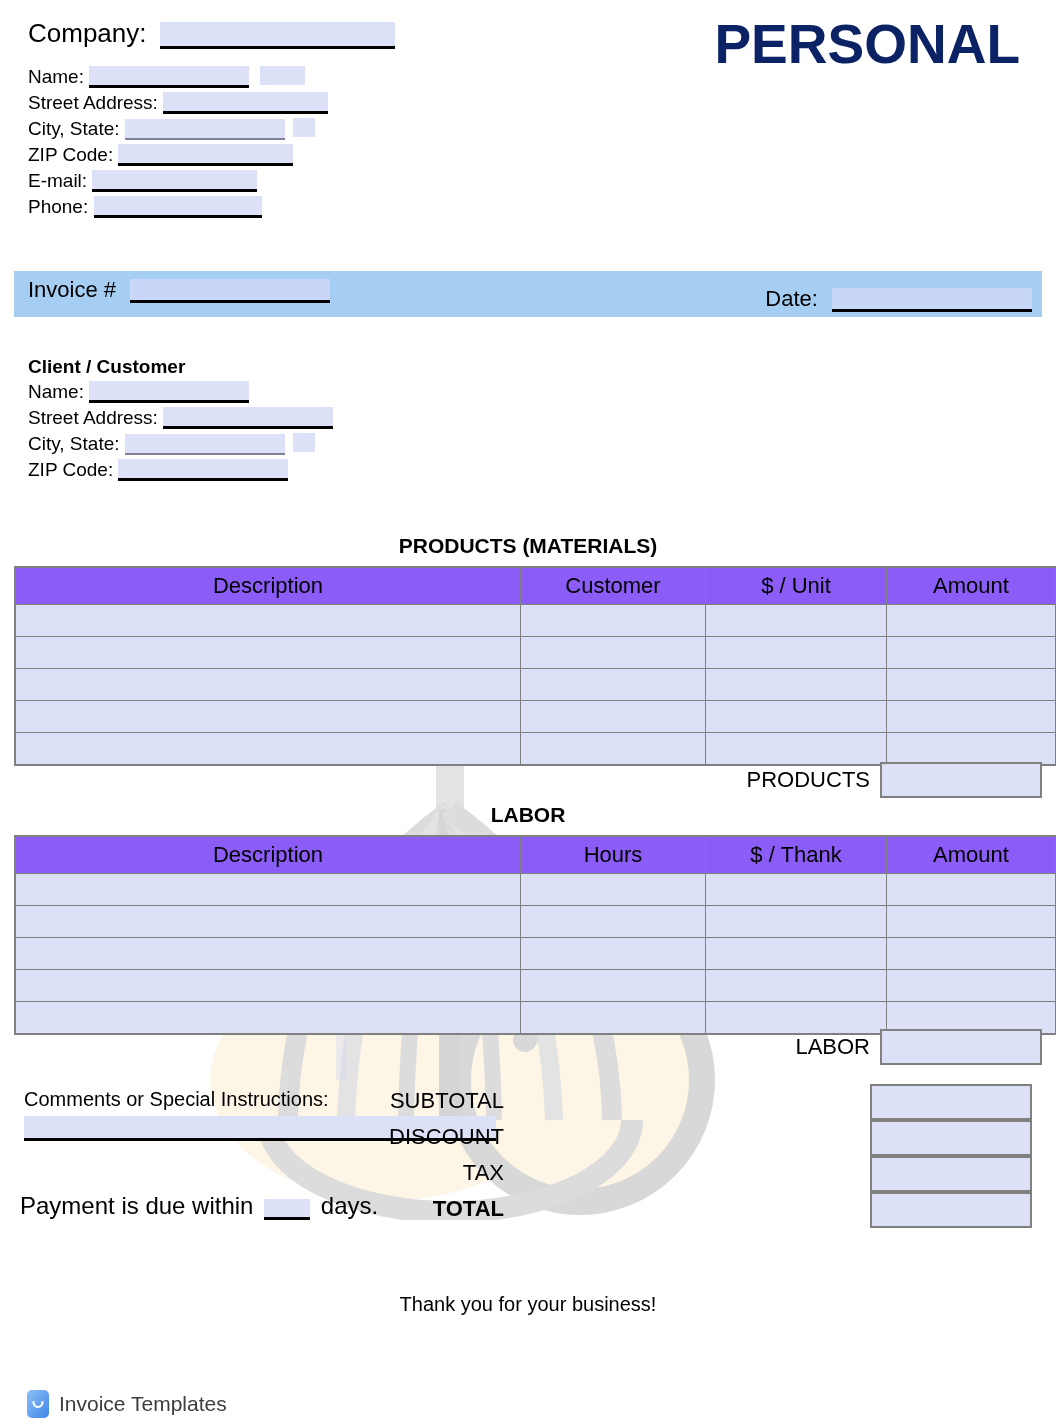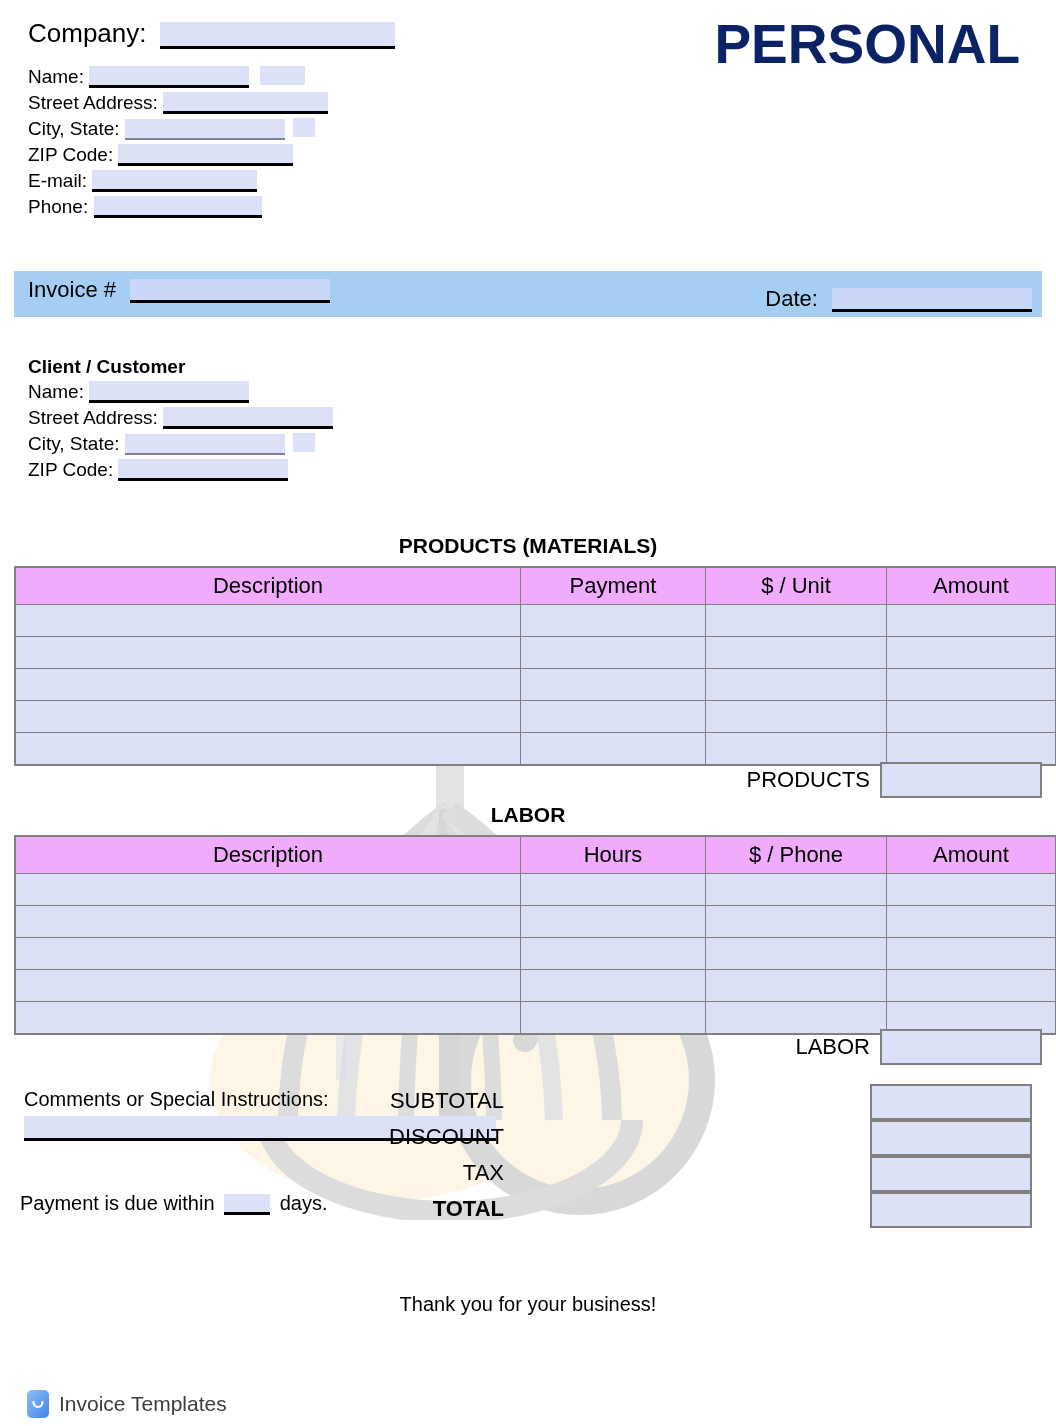--- a/index.html
+++ b/index.html
@@ -134,21 +134,21 @@
     left: 14px;
     width: 1028px;
     border-collapse: collapse;
     table-layout: fixed;
     z-index: 2;
     border: 2px solid #808080;
   }
   #products-table { top: 566px; }
   #labor-table { top: 835px; }
   .lt th {
-    background: #f0abfc;
+    background: #8b5cf6;
     font-size: 22px;
     font-weight: normal;
     height: 34px;
     border: 1px solid #808080;
     text-align: center;
   }
   .lt td {
     background: #dde1f8;
     height: 29px;
     border: 1px solid #808080;
@@ -199,21 +199,21 @@
     width: 472px;
     height: 22px;
     background: #dde1f8;
     border-bottom: 3px solid #000000;
     z-index: 2;
   }
   #payment-line {
     position: absolute;
     left: 20px;
     top: 1192px;
-    font-size: 20px;
+    font-size: 24px;
     white-space: nowrap;
     z-index: 2;
   }
   #payment-line .fld {
     width: 46px;
     height: 18px;
     margin: 0 4px;
   }
 
   
@@ -362,21 +362,21 @@
       <span class="fld" style="width:170px;"></span>
     </div>
   </div>
 
   <div class="sect-title" id="products-title">PRODUCTS (MATERIALS)</div>
 
   <table class="lt" id="products-table">
     <thead>
       <tr>
         <th class="col-desc">Description</th>
-        <th class="col-qty">Payment</th>
+        <th class="col-qty">Customer</th>
         <th class="col-unit">$ / Unit</th>
         <th class="col-amt">Amount</th>
       </tr>
     </thead>
     <tbody id="products-body">
         <tr>
           <td></td>
           <td></td>
           <td></td>
           <td></td>
@@ -413,21 +413,21 @@
     <span class="tot-box"></span>
   </div>
 
   <div class="sect-title" id="labor-title">LABOR</div>
 
   <table class="lt" id="labor-table">
     <thead>
       <tr>
         <th class="col-desc">Description</th>
         <th class="col-qty">Hours</th>
-        <th class="col-unit">$ / Phone</th>
+        <th class="col-unit">$ / Thank</th>
         <th class="col-amt">Amount</th>
       </tr>
     </thead>
     <tbody id="labor-body">
         <tr>
           <td></td>
           <td></td>
           <td></td>
           <td></td>
         </tr>

